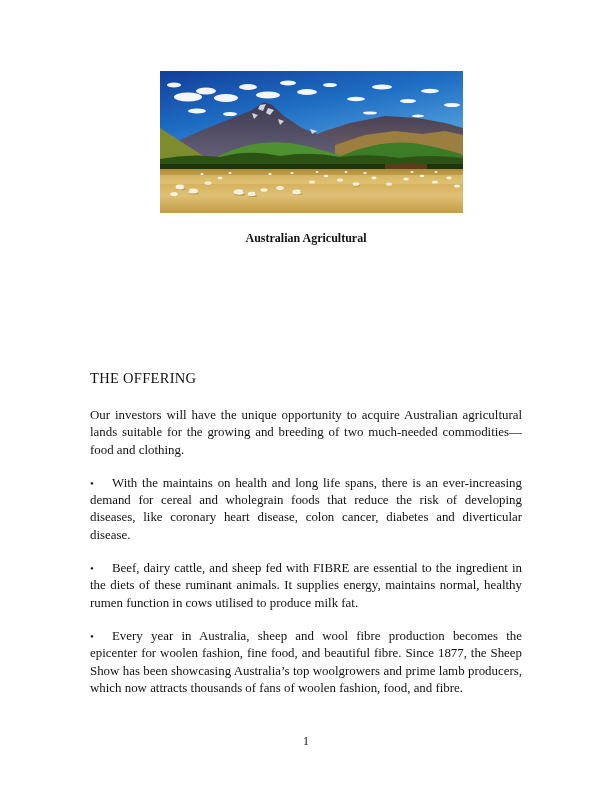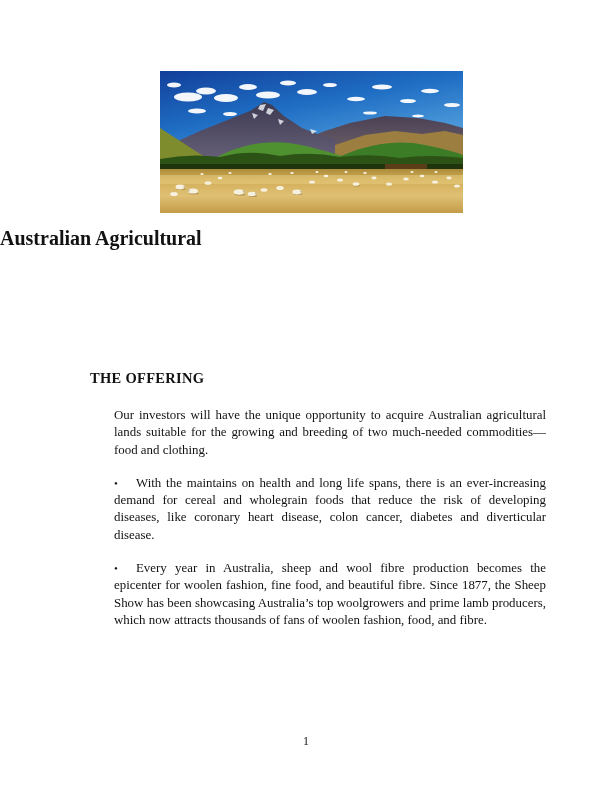--- a/index.html
+++ b/index.html
@@ -20,43 +20,42 @@
     width: 303px;
     height: 142px;
     margin: 0;
   }
   .hero svg { display: block; width: 100%; height: 100%; }
   .doc-title {
     position: absolute;
     top: 228px;
     left: 0;
     width: 612px;
-    text-align: left;
+    text-align: center;
     font-weight: bold;
-    font-size: 20px;
+    font-size: 12px;
     line-height: 20.5px;
   }
   .section-heading {
     position: absolute;
     top: 370px;
     left: 90px;
     margin: 0;
     font-size: 14.5px;
-    font-weight: bold;
+    font-weight: normal;
     letter-spacing: 0.3px;
   }
   .body-copy {
     position: absolute;
     top: 407px;
     left: 90px;
     width: 432px;
     font-size: 12.9px;
     line-height: 17.3px;
     text-align: justify;
-    margin-left: 24px;
   }
   .body-copy p { margin: 0 0 16px 0; }
   .bullet-char {
     display: inline-block;
     width: 22px;
     font-size: 11px;
   }
   .page-number {
     position: absolute;
     top: 734px;
@@ -198,19 +197,20 @@
     <div>Australian Agricultural</div>
   </div>
 
   <h2 class="section-heading">THE OFFERING</h2>
 
   <div class="body-copy">
     <p>Our investors will have the unique opportunity to acquire Australian agricultural lands suitable for the growing and breeding of two much-needed commodities—food and clothing.</p>
 
     <p><span class="bullet-char">•</span><span>With the maintains on health and long life spans, there is an ever-increasing demand for cereal and wholegrain foods that reduce the risk of developing diseases, like coronary heart disease, colon cancer, diabetes and diverticular disease.</span></p>
 
+    <p><span class="bullet-char">•</span><span>Beef, dairy cattle, and sheep fed with FIBRE are essential to the ingredient in the diets of these ruminant animals. It supplies energy, maintains normal, healthy rumen function in cows utilised to produce milk fat.</span></p>
 
     <p><span class="bullet-char">•</span><span>Every year in Australia, sheep and wool fibre production becomes the epicenter for woolen fashion, fine food, and beautiful fibre. Since 1877, the Sheep Show has been showcasing Australia’s top woolgrowers and prime lamb producers, which now attracts thousands of fans of woolen fashion, food, and fibre.</span></p>
   </div>
 
   <div class="page-number">1</div>
 
 </div>
 
 </body></html>

